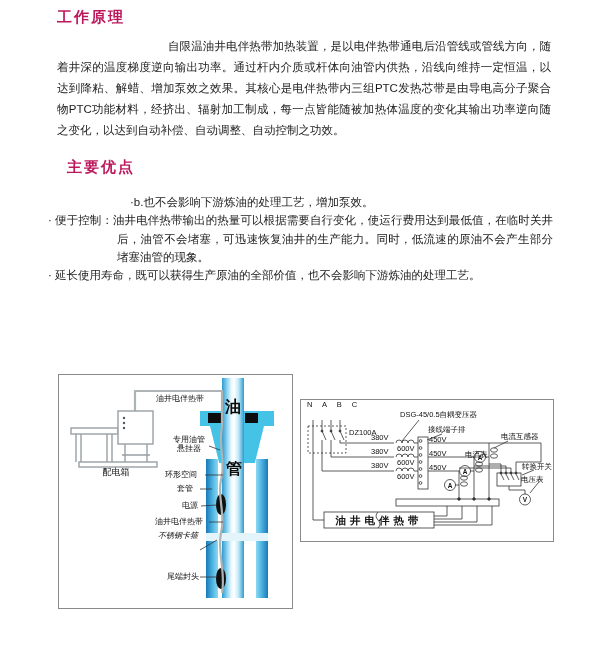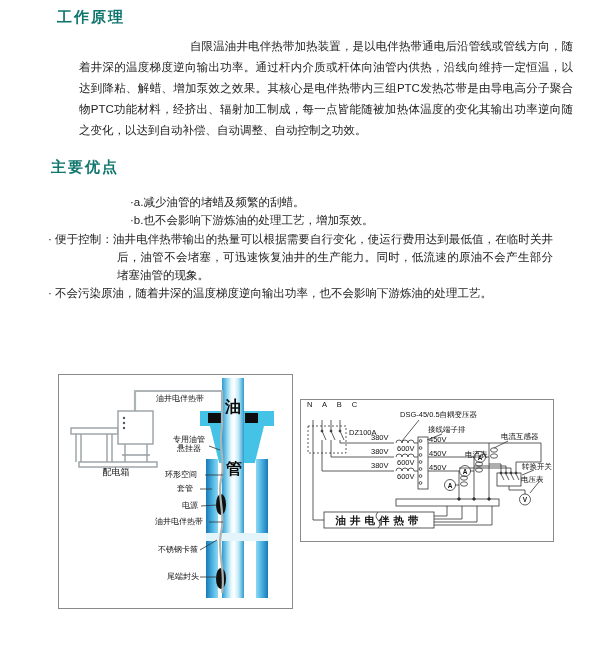--- a/index.html
+++ b/index.html
@@ -1,20 +1,20 @@
 <!DOCTYPE html>
 <html><head>
 <meta charset="utf-8">
 <style>
   html,body{margin:0;padding:0;background:#fff;}
   .page{position:relative;width:600px;height:645px;background:#ffffff;overflow:hidden;
         font-family:"Liberation Sans",sans-serif;color:#222;}
-  .h-blue{position:absolute;font-size:15px;font-weight:bold;color:#0f766e;letter-spacing:2px;}
+  .h-blue{position:absolute;font-size:15px;font-weight:bold;color:#be185d;letter-spacing:2px;}
   .para{position:absolute;left:57px;top:36px;width:494px;font-size:11.5px;line-height:21px;
-        text-indent:111px;text-align:justify;color:#1c1c1c;margin-left:22px;}
+        text-indent:111px;text-align:justify;color:#1c1c1c;}
   .adv{position:absolute;left:48px;top:193px;width:505px;font-size:11.5px;line-height:18.3px;color:#1c1c1c;}
   .adv-main{padding-left:69px;text-indent:-69px;text-align:justify;}
   .adv-sub{margin-left:82px;}
   .figure{position:absolute;border:1px solid #8a8a8a;background:#fff;}
   #fig-left{left:58px;top:374px;width:233px;height:233px;}
   #fig-right{left:300px;top:399px;width:252px;height:141px;}
   .caption{position:absolute;text-align:center;font-size:10px;font-weight:bold;letter-spacing:2px;color:#222;}
   #cap-left{left:58px;top:614px;width:233px;}
   #cap-right{left:300px;top:548px;width:252px;}
   .abs{position:absolute;}
@@ -26,27 +26,26 @@
 </style>
 </head>
 <body>
 
 <div class="page">
 
   <div class="h-blue" style="left:57px;top:8px;">工作原理</div>
 
   <div class="para">自限温油井电伴热带加热装置，是以电伴热带通电后沿管线或管线方向，随着井深的温度梯度逆向输出功率。通过杆内介质或杆体向油管内供热，沿线向维持一定恒温，以达到降粘、解蜡、增加泵效之效果。其核心是电伴热带内三组PTC发热芯带是由导电高分子聚合物PTC功能材料，经挤出、辐射加工制成，每一点皆能随被加热体温度的变化其输出功率逆向随之变化，以达到自动补偿、自动调整、自动控制之功效。</div>
 
-  <div class="h-blue" style="left:51px;top:158px;">主要优点</div>
+  <div class="h-blue" style="left:67px;top:158px;">主要优点</div>
 
   <div class="adv">
-    <div class="adv-sub">·a.减少油管的堵蜡及频繁的刮蜡。</div>
     <div class="adv-sub">·b.也不会影响下游炼油的处理工艺，增加泵效。</div>
     <div class="adv-main">· 便于控制：油井电伴热带输出的热量可以根据需要自行变化，使运行费用达到最低值，在临时关井后，油管不会堵塞，可迅速恢复油井的生产能力。同时，低流速的原油不会产生部分堵塞油管的现象。</div>
-    <div class="adv-main">· 不会污染原油，随着井深的温度梯度逆向输出功率，也不会影响下游炼油的处理工艺。</div>
+    <div class="adv-main">· 延长使用寿命，既可以获得生产原油的全部价值，也不会影响下游炼油的处理工艺。</div>
   </div>
 
   <div class="figure" id="fig-left">
 
     <div class="abs" style="left:151px;top:51px;width:54px;height:37px;background:#45c3e6;
                 clip-path:polygon(0 0,100% 0,83% 100%,17% 100%);"></div>
     <div class="abs" style="left:147px;top:84px;width:12px;height:139px;
                 background:linear-gradient(90deg,#1779b8,#55b9e4 60%,#8ed8f2);"></div>
     <div class="abs" style="left:197px;top:84px;width:12px;height:139px;
                 background:linear-gradient(90deg,#8ed8f2,#55b9e4 40%,#1779b8);"></div>
@@ -91,21 +90,21 @@
     <div class="lbl" style="left:97px;top:19px;">油井电伴热带</div>
     <div class="lbl" style="left:30px;top:93px;width:54px;text-align:center;font-size:9px;">配电箱</div>
     <div class="lbl" style="left:110px;top:60px;width:40px;text-align:center;white-space:normal;">
       <div>专用油管</div>
       <div>悬挂器</div>
     </div>
     <div class="lbl" style="left:106px;top:95px;">环形空间</div>
     <div class="lbl" style="left:118px;top:109px;">套管</div>
     <div class="lbl" style="left:123px;top:126px;">电源</div>
     <div class="lbl" style="left:96px;top:142px;">油井电伴热带</div>
-    <div class="lbl" style="left:99px;top:170px;">不锈钢卡箍</div>
+    <div class="lbl" style="left:99px;top:156px;font-style:italic;">不锈钢卡箍</div>
     <div class="lbl" style="left:108px;top:197px;">尾端封头</div>
   </div>
 
 
   <div class="figure" id="fig-right">
 
     <svg width="252" height="141" viewBox="0 0 252 141">
       <g stroke="#333" stroke-width="0.8" fill="none">
         <g>
           <path d="M12,20 V30 M21,20 V30 M30,20 V30 M39,20 V30"></path>

